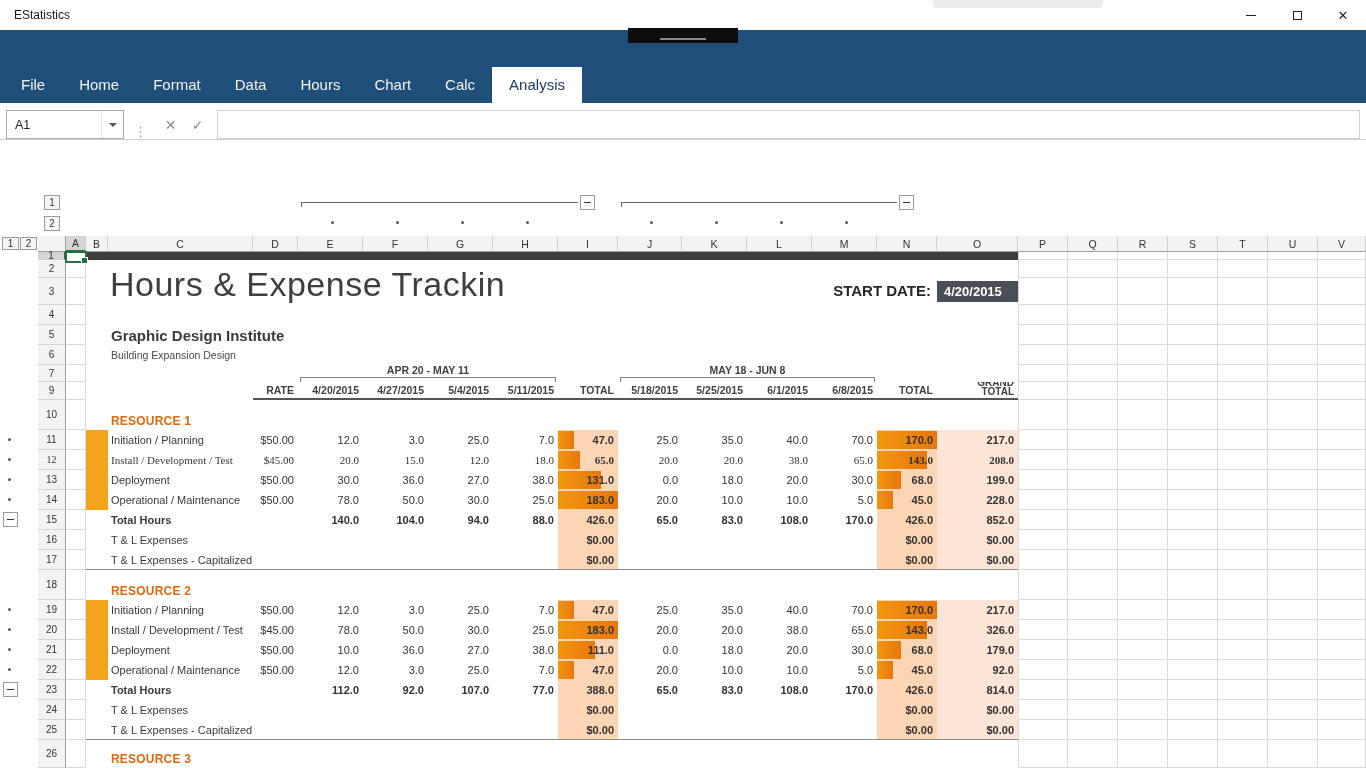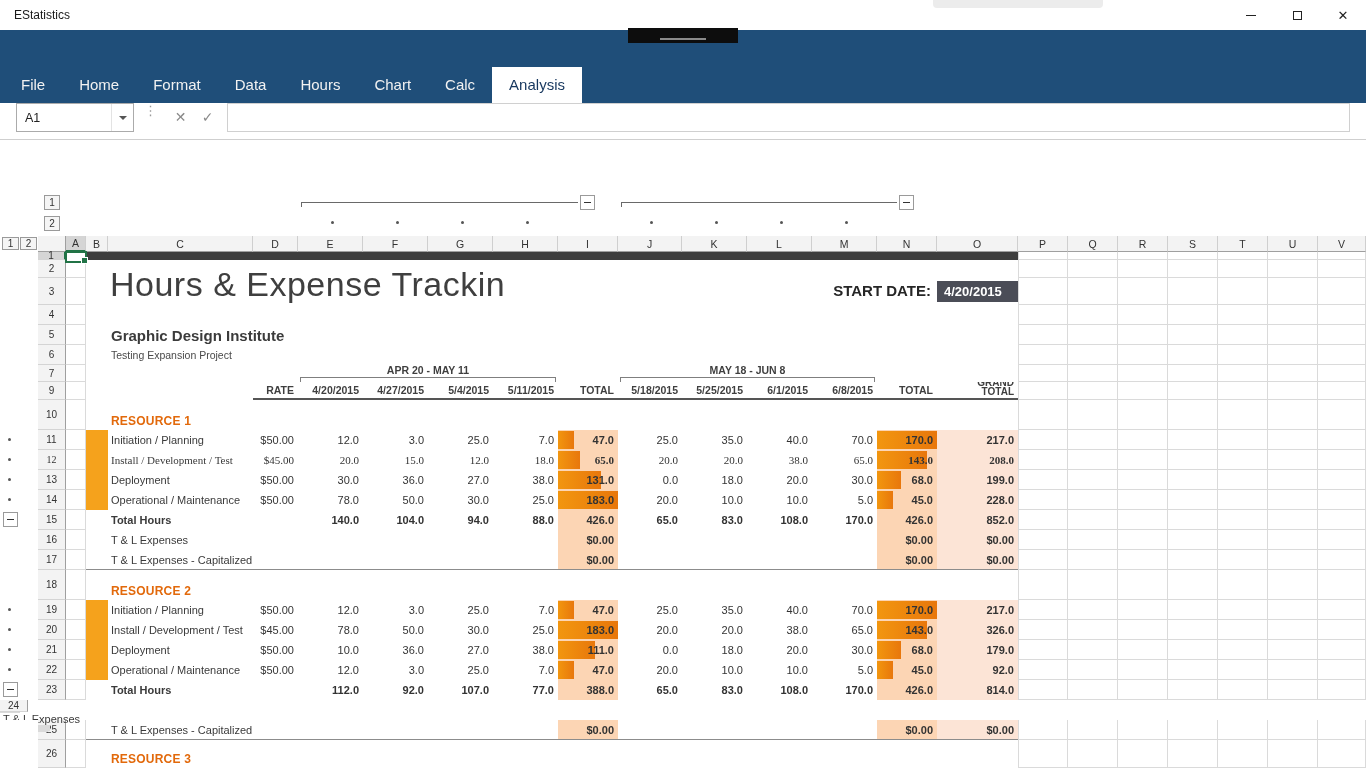--- a/index.html
+++ b/index.html
@@ -26,21 +26,21 @@
     display:flex;align-items:flex-end;justify-content:center;z-index:5}
   .banner-dash{width:46px;height:2px;background:#8a8a8a;margin-bottom:3px}
 
   
   .toolbar{height:50px;background:#fff;display:flex;align-items:center;border-bottom:1px solid #e0e0e0;padding-left:18px}
   .tb-btn{display:flex;align-items:center;gap:7px;font-size:12px;color:#1a1a1a;padding:8px 12px;cursor:default}
   .tb-icon{width:12px;height:10px;background:repeating-linear-gradient(to bottom,#2e5b97 0 2px,transparent 2px 4px)}
   .tb-sep{width:1px;height:38px;background:#d9d9d9;margin:0 6px}
 
   
-  .formula-bar{height:37px;display:flex;align-items:flex-start;border-bottom:1px solid #cfcfcf;padding:0 14px;background:#fff}
+  .formula-bar{height:37px;display:flex;align-items:flex-end;border-bottom:1px solid #cfcfcf;padding:0 4px;background:#fff}
   .name-box{width:118px;height:29px;border:1px solid #ababab;display:flex;align-items:stretch;background:#fff;margin-left:2px}
   .name-box-text{padding-left:8px;font-size:12.5px;color:#222;flex:1;display:flex;align-items:center}
   .name-box-chevron{width:22px;display:flex;align-items:center;justify-content:center;border-left:1px solid #e3e3e3}
   .name-box-chevron::after{content:"";border:4px solid transparent;border-top-color:#555;margin-top:4px}
   .fb-dots{color:#9a9a9a;font-size:13px;padding:0 10px}
   .fb-btn{background:none;border:none;font-size:14px;color:#8a8a8a;width:27px;height:28px;cursor:default}
   .formula-input{flex:1;height:29px;border:1px solid #d0d0d0;margin:0 2px 0 6px;background:#fff;font-size:12px;padding:5px}
 
   
   .sheet{position:absolute;top:190px;left:0;width:1366px;height:578px;font-size:11px;color:#333;background:#fff}
@@ -326,21 +326,21 @@
           <div class="cell gridline" style="width: 50px;"></div>
           <div class="cell gridline" style="width: 50px;"></div>
           <div class="cell gridline" style="width: 50px;"></div>
           <div class="cell gridline" style="width: 48px;"></div>
         </div>
         <div class="sheet-row" style="height: 20px;">
           <div class="gutter"></div>
           <div class="row-head">6</div>
           <div class="cell gridline" style="width: 20px;"></div>
           <div class="cell" style="width: 22px;"></div>
-          <div class="cell project" style="width: 145px;">Testing Expansion Project</div>
+          <div class="cell project" style="width: 145px;">Building Expansion Design</div>
           <div class="cell" style="width: 45px;"></div>
           <div class="cell" style="width: 65px;"></div>
           <div class="cell" style="width: 65px;"></div>
           <div class="cell" style="width: 65px;"></div>
           <div class="cell" style="width: 65px;"></div>
           <div class="cell" style="width: 60px;"></div>
           <div class="cell" style="width: 64px;"></div>
           <div class="cell" style="width: 65px;"></div>
           <div class="cell" style="width: 65px;"></div>
           <div class="cell" style="width: 65px;"></div>
@@ -831,21 +831,21 @@
           <div class="cell num bold lightbar" style="width: 60px;">426.0</div>
           <div class="cell num bold grand" style="width: 81px; padding-left: 20px;">814.0</div>
           <div class="cell gridline leftline" style="width: 50px;"></div>
           <div class="cell gridline" style="width: 50px;"></div>
           <div class="cell gridline" style="width: 50px;"></div>
           <div class="cell gridline" style="width: 50px;"></div>
           <div class="cell gridline" style="width: 50px;"></div>
           <div class="cell gridline" style="width: 50px;"></div>
           <div class="cell gridline" style="width: 48px;"></div>
         </div>
-        <div class="sheet-row" style="height: 20px; flex-direction: column;">
+        <div class="sheet-row" style="height: 20px;">
           <div class="gutter"></div>
           <div class="row-head">24</div>
           <div class="cell gridline" style="width: 20px;"></div>
           <div class="cell" style="width: 22px;"></div>
           <div class="cell task" style="width: 145px;">T &amp; L Expenses</div>
           <div class="cell" style="width: 45px;"></div>
           <div class="cell" style="width: 65px;"></div>
           <div class="cell" style="width: 65px;"></div>
           <div class="cell" style="width: 65px;"></div>
           <div class="cell" style="width: 65px;"></div>

